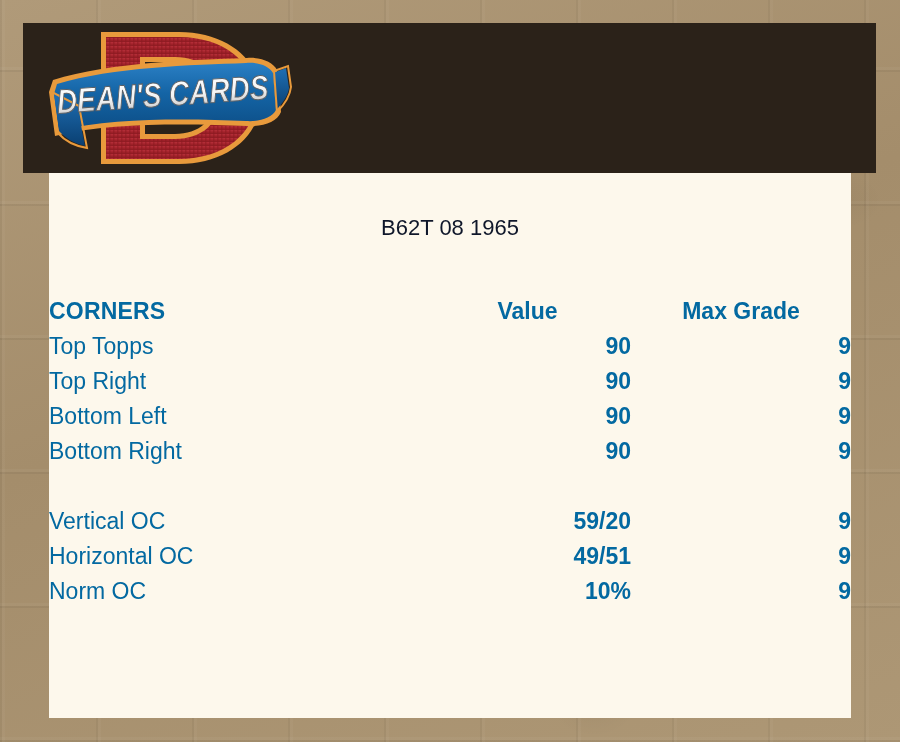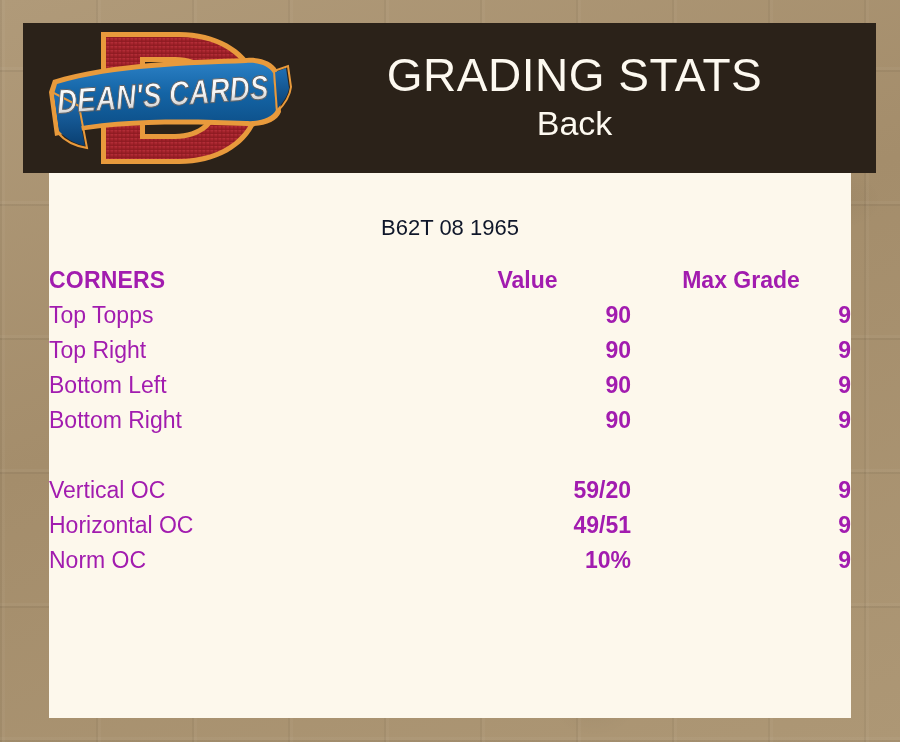--- a/index.html
+++ b/index.html
@@ -113,24 +113,24 @@
     text-align: center;
     font-size: 22px;
     font-weight: 400;
     color: #0f172a;
     line-height: 30px;
     margin-top: 8px;
   }
 
   
   #stats-table {
-    margin-top: 20px;
+    margin-top: 51px;
     width: 100%;
     border-collapse: collapse;
-    color: #a21caf;
+    color: #0369a1;
   }
   #stats-table col.c-label { width: 375px; }
   #stats-table col.c-value { width: 207px; }
   #stats-table col.c-grade { width: 220px; }
 
   #stats-table td {
     padding: 0;
     height: 35px;
     vertical-align: middle;
     font-size: 23px;
@@ -214,24 +214,20 @@
       <path d="M13 68 L18 105 C24 112 34 118 44 120 L36 78 Z" fill="url(#dblue2)"></path>
       <path d="M11 66 L17 107 C23 114 34 120 46 122 L38 80 Z" fill="none" stroke="#e89a3c" stroke-width="2"></path>
 
       <path d="M232 47 L235 84 C241 78 247 70 248 62 L245 42 Z" fill="url(#dblue2)"></path>
       <path d="M233 45 L236 86 C243 79 249 70 250 61 L247 40 Z" fill="none" stroke="#e89a3c" stroke-width="2"></path>
 
       <text x="122" y="80" text-anchor="middle" font-family="Liberation Sans, sans-serif" font-size="34" font-weight="bold" font-style="italic" fill="url(#wtext)" stroke="#5b6066" stroke-width="1" transform="rotate(-4 122 74)" textLength="212" lengthAdjust="spacingAndGlyphs">DEAN'S CARDS</text>
     </svg>
   </div>
 
-  <div id="header-titles">
-    <div id="header-title">GRADING STATS</div>
-    <div id="header-subtitle">Back</div>
-  </div>
 </div>
 
 <div id="content-panel">
 
   <div id="card-subtitle">B62T 08 1965</div>
 
   <table id="stats-table">
     <colgroup>
       <col class="c-label">
         <col class="c-value">

